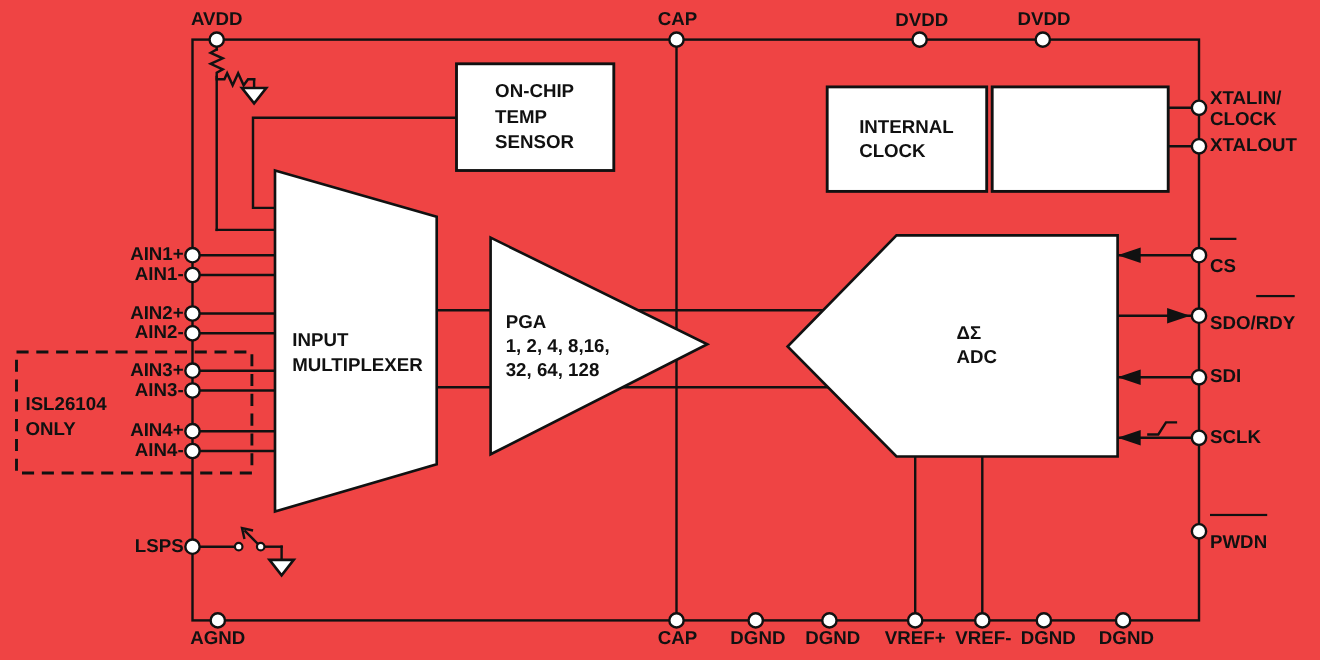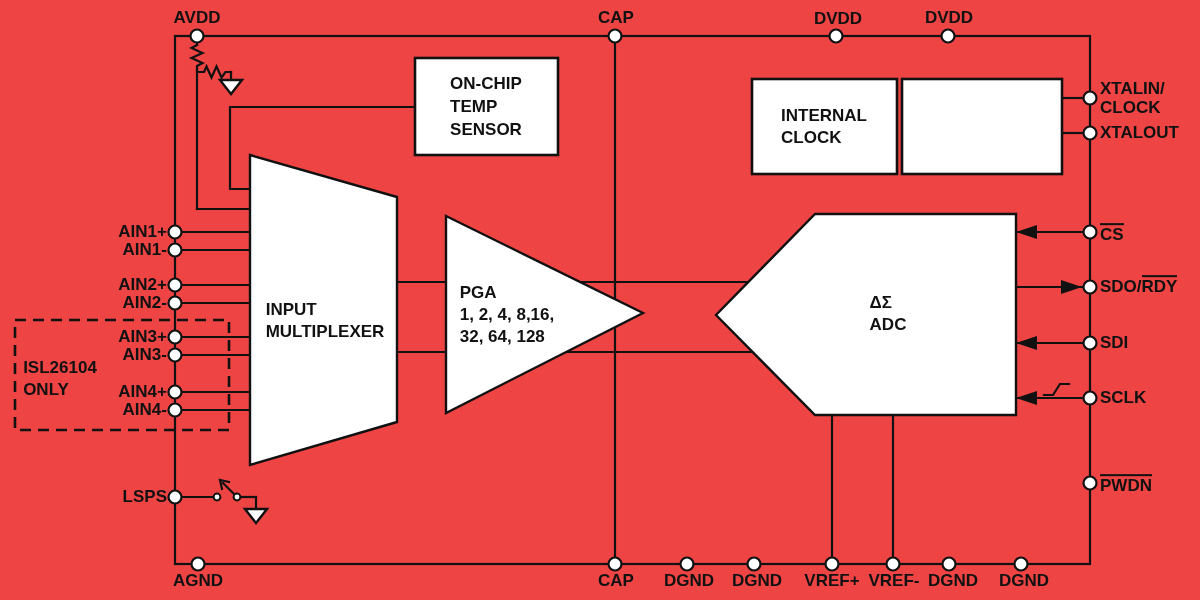--- a/index.html
+++ b/index.html
@@ -10,21 +10,21 @@
   .bx{stroke:#111;stroke-width:2.6;fill:#fff;}
   .shape{stroke:#111;stroke-width:2.4;fill:#fff;stroke-linejoin:miter;}
   .pin{stroke:#111;stroke-width:2.2;fill:#fff;}
   .sw{stroke:#111;stroke-width:2;fill:#fff;}
   .ah{fill:#111;stroke:none;}
   .dash{stroke:#111;stroke-width:2.6;fill:none;stroke-dasharray:11 7;}
   .lbl{position:absolute;font-weight:700;font-size:17px;color:#111;white-space:nowrap;line-height:1.1;}
   .c{transform:translate(-50%,-50%);}
   .r{transform:translate(-100%,-50%);}
   .l{transform:translate(0,-50%);}
-  .over{display:inline-block;border-top:2.5px solid #111;padding-top:1px;}
+  .over{display:inline-block;border-top:2.5px solid #111;padding-top:15px;}
   .blk{position:absolute;transform:translate(-50%,-50%);font-weight:700;
        font-size:17px;line-height:22px;color:#111;white-space:nowrap;}
   .lh23{line-height:23px;}
 </style>
 </head>
 <body>
 
 <div id="stage">
 
   <svg width="1200" height="600" viewBox="0 0 1200 600">

